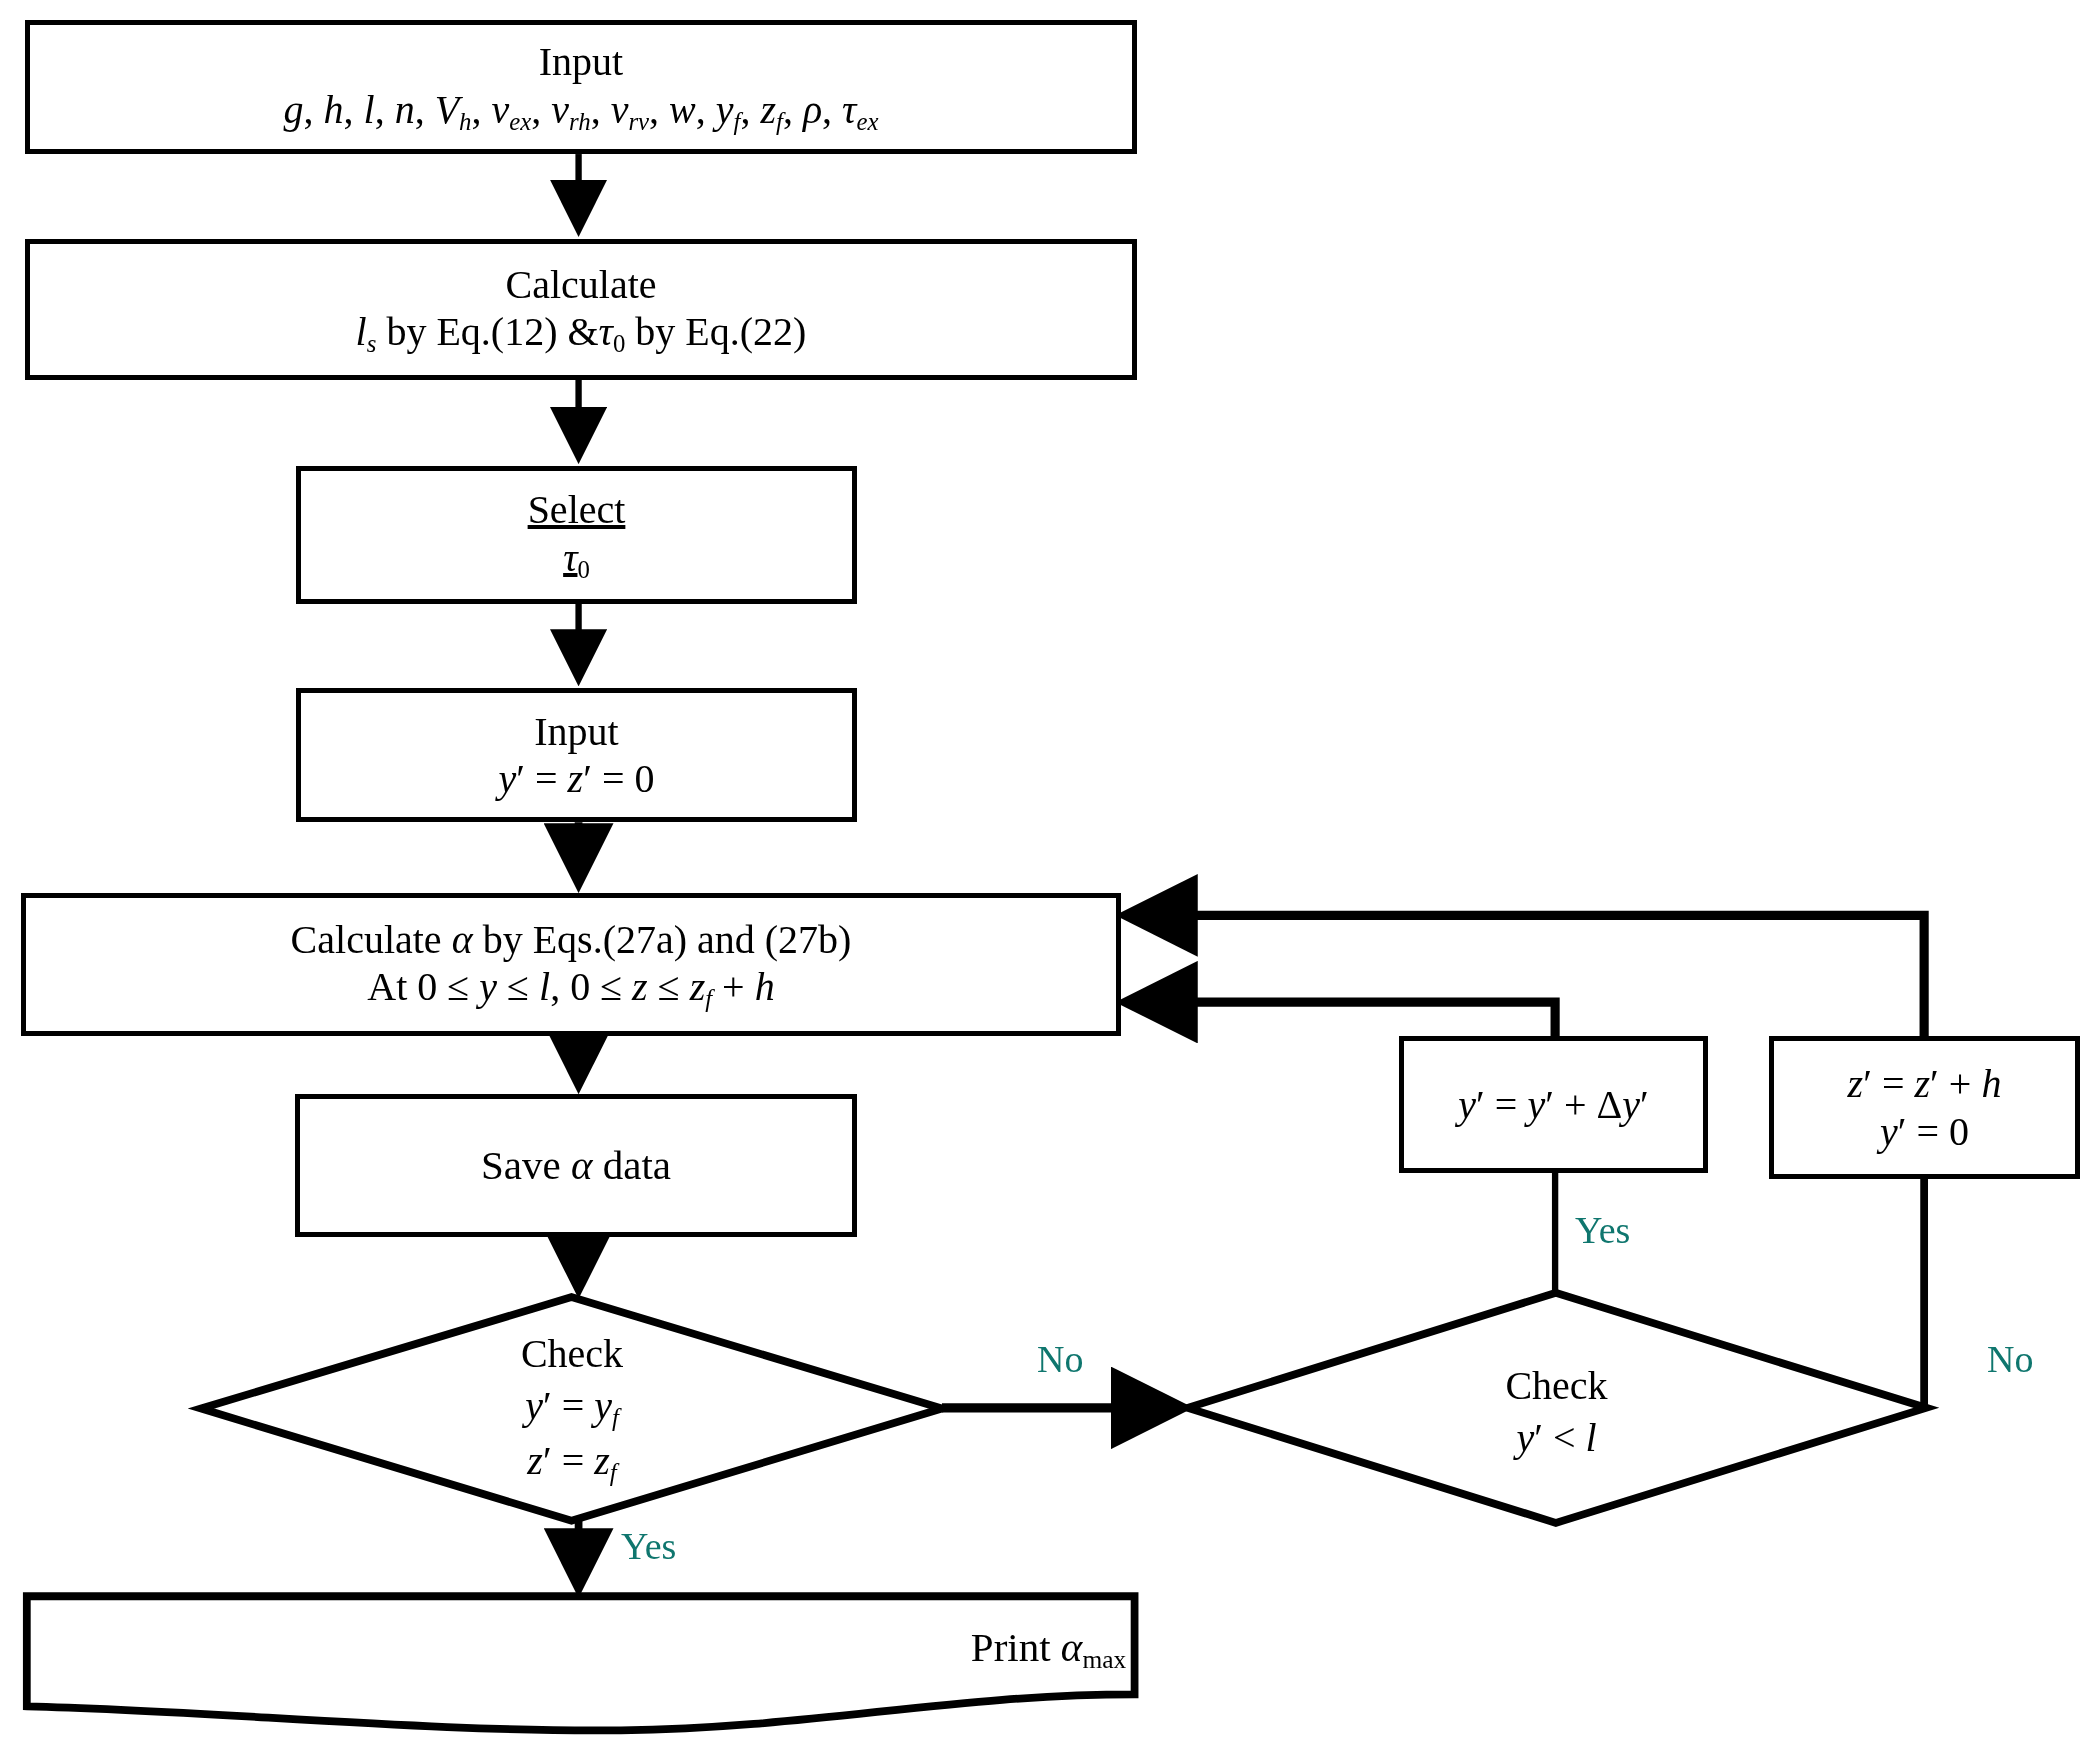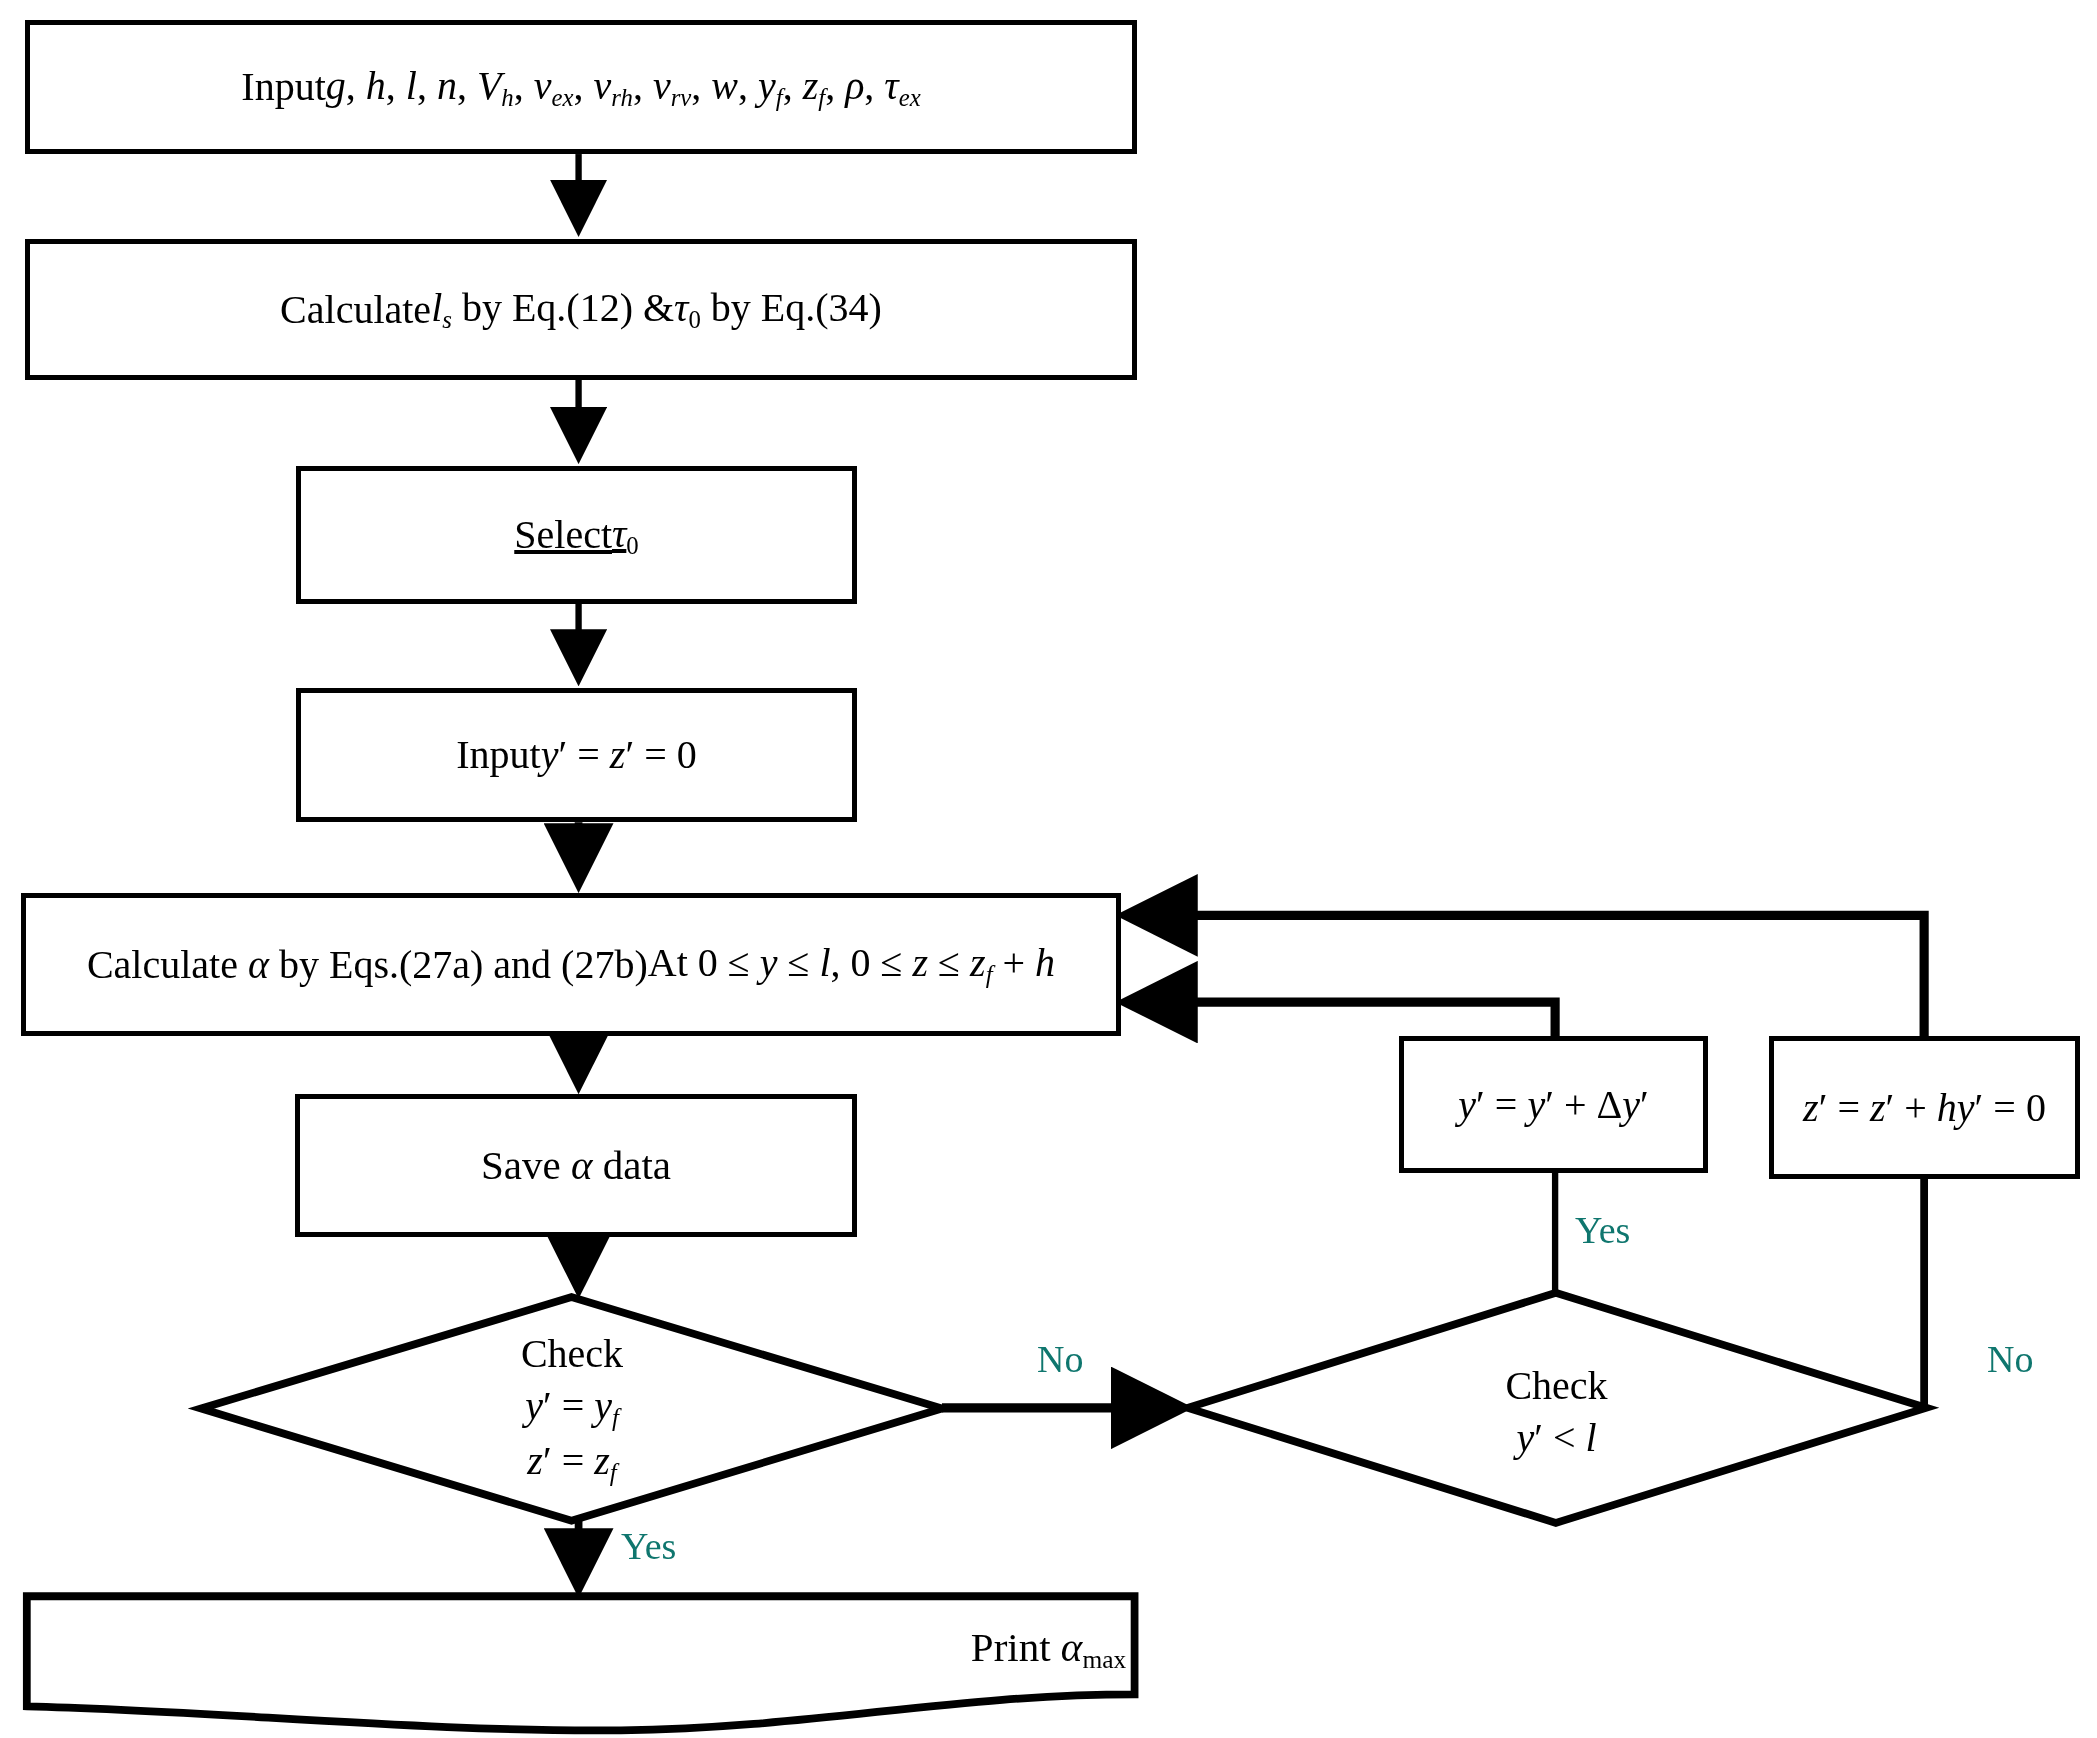--- a/index.html
+++ b/index.html
@@ -10,21 +10,21 @@
     background:#ffffff;
     font-family:"Liberation Serif","DejaVu Serif",serif;
     color:#000000;
     overflow:hidden;
   }
   svg#wires{position:absolute;left:0;top:0;width:2097px;height:1739px;}
   .node{
     position:absolute;
     box-sizing:border-box;
     display:flex;
-    flex-direction:row;
+    flex-direction:column;
     align-items:center;
     justify-content:center;
     text-align:center;
     color:#000;
     line-height:1.18;
   }
   .proc{
     border:5px solid #000;
     background:#fff;
   }
@@ -113,21 +113,21 @@
       <i class="v">v</i><sub>rh</sub>, <i class="v">v</i><sub>rv</sub>,
       <i class="v">w</i>, <i class="v">y</i><sub>f</sub>, <i class="v">z</i><sub>f</sub>,
       <i class="v">ρ</i>, <i class="v">τ</i><sub>ex</sub>
     </div>
   </div>
 
   <div class="node proc" style="left:25px; top:239px; width:1112px; height:141px;">
     <div class="l1">Calculate</div>
     <div class="l2 mathrow">
       <i class="v">l</i><sub>s</sub> <span class="pr">by Eq.(12)</span>
-      &amp;<i class="v">τ</i><sub class="rm">0</sub> <span class="pr">by Eq.(34)</span>
+      &amp;<i class="v">τ</i><sub class="rm">0</sub> <span class="pr">by Eq.(22)</span>
     </div>
   </div>
 
   <div class="node proc" style="left:296px; top:466px; width:561px; height:138px;text-decoration:underline;">
     <div class="l1">Select</div>
     <div class="l2 mathrow">
       <i class="v">τ</i><sub class="rm">0</sub>
     </div>
   </div>
 

